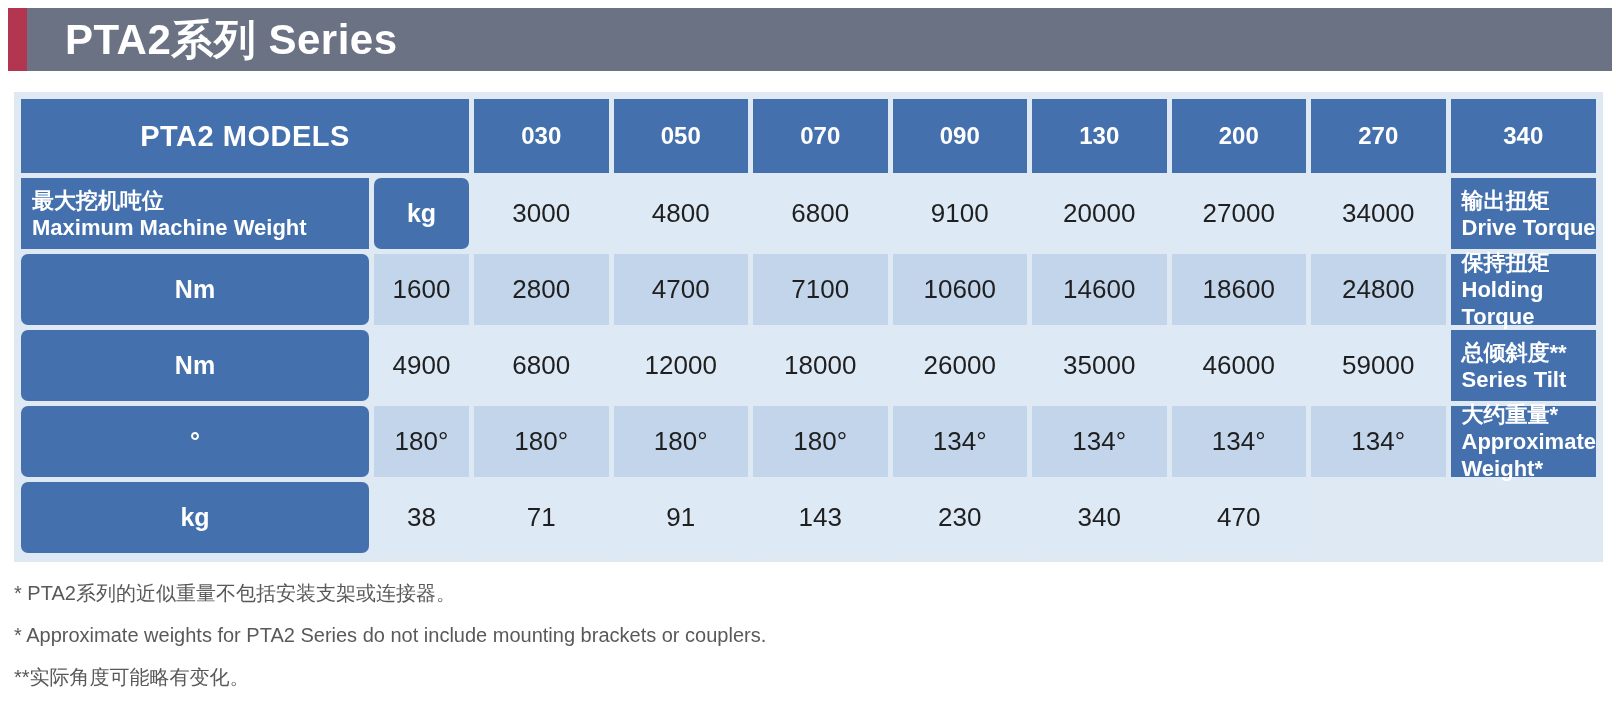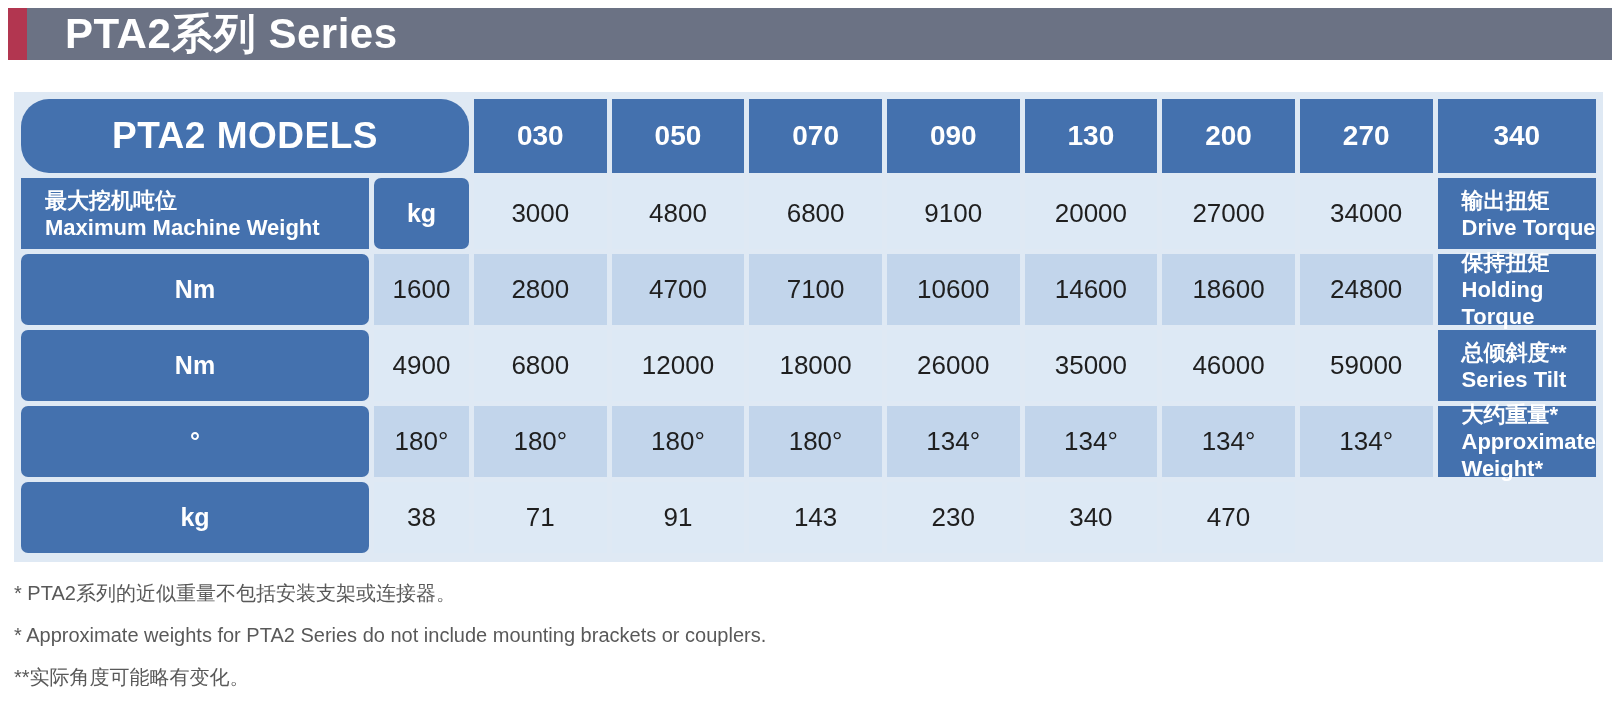--- a/index.html
+++ b/index.html
@@ -5,21 +5,21 @@
   html, body { margin: 0; padding: 0; background: #ffffff; }
   body {
     width: 1616px; height: 724px;
     font-family: "Liberation Sans", "DejaVu Sans", sans-serif;
     overflow: hidden;
   }
   .page { width: 1616px; height: 724px; background: #fff; position: relative; }
 
   
   .titlebar {
-    position: absolute; left: 8px; top: 8px; right: 4px; height: 52px;
+    position: absolute; left: 8px; top: 8px; right: 4px; height: 63px;
     display: flex; align-items: stretch;
   }
   .accent-bar {
     width: 19px; height: 100%;
     background: var(--accent_red, #b23650);
     flex: 0 0 auto;
   }
   .titlebar-bg {
     flex: 1 1 auto;
     background: var(--titlebar_gray, #6b7284);
@@ -44,27 +44,27 @@
     gap: 5px;
   }
   .cell {
     display: flex; align-items: center; justify-content: center;
     box-sizing: border-box;
   }
   .head {
     background: var(--header_blue, #4471ae);
     color: #ffffff; font-weight: bold;
   }
-  .models-head { grid-column: 1 / span 2; font-size: 37px; letter-spacing: 0.5px; border-radius: 28px; }
-  .model-col { font-size: 28px; }
+  .models-head { grid-column: 1 / span 2; font-size: 29px; letter-spacing: 0.5px; }
+  .model-col { font-size: 24px; }
   .rowlabel {
     background: var(--header_blue, #4471ae);
     color: #ffffff; font-weight: bold;
     flex-direction: column; align-items: flex-start; justify-content: center;
-    padding-left: 24px; line-height: 27px; font-size: 22px;
+    padding-left: 11px; line-height: 27px; font-size: 22px;
   }
   .unit {
     background: var(--header_blue, #4471ae);
     color: #ffffff; font-weight: bold; font-size: 25px; border-radius: 7px;
   }
   .val { color: var(--value_text, #1f1f1f); font-size: 26px; }
   .r-light { background: var(--row_light, #dde9f5); }
   .r-dark  { background: var(--row_dark, #c2d5eb); }
 
   

